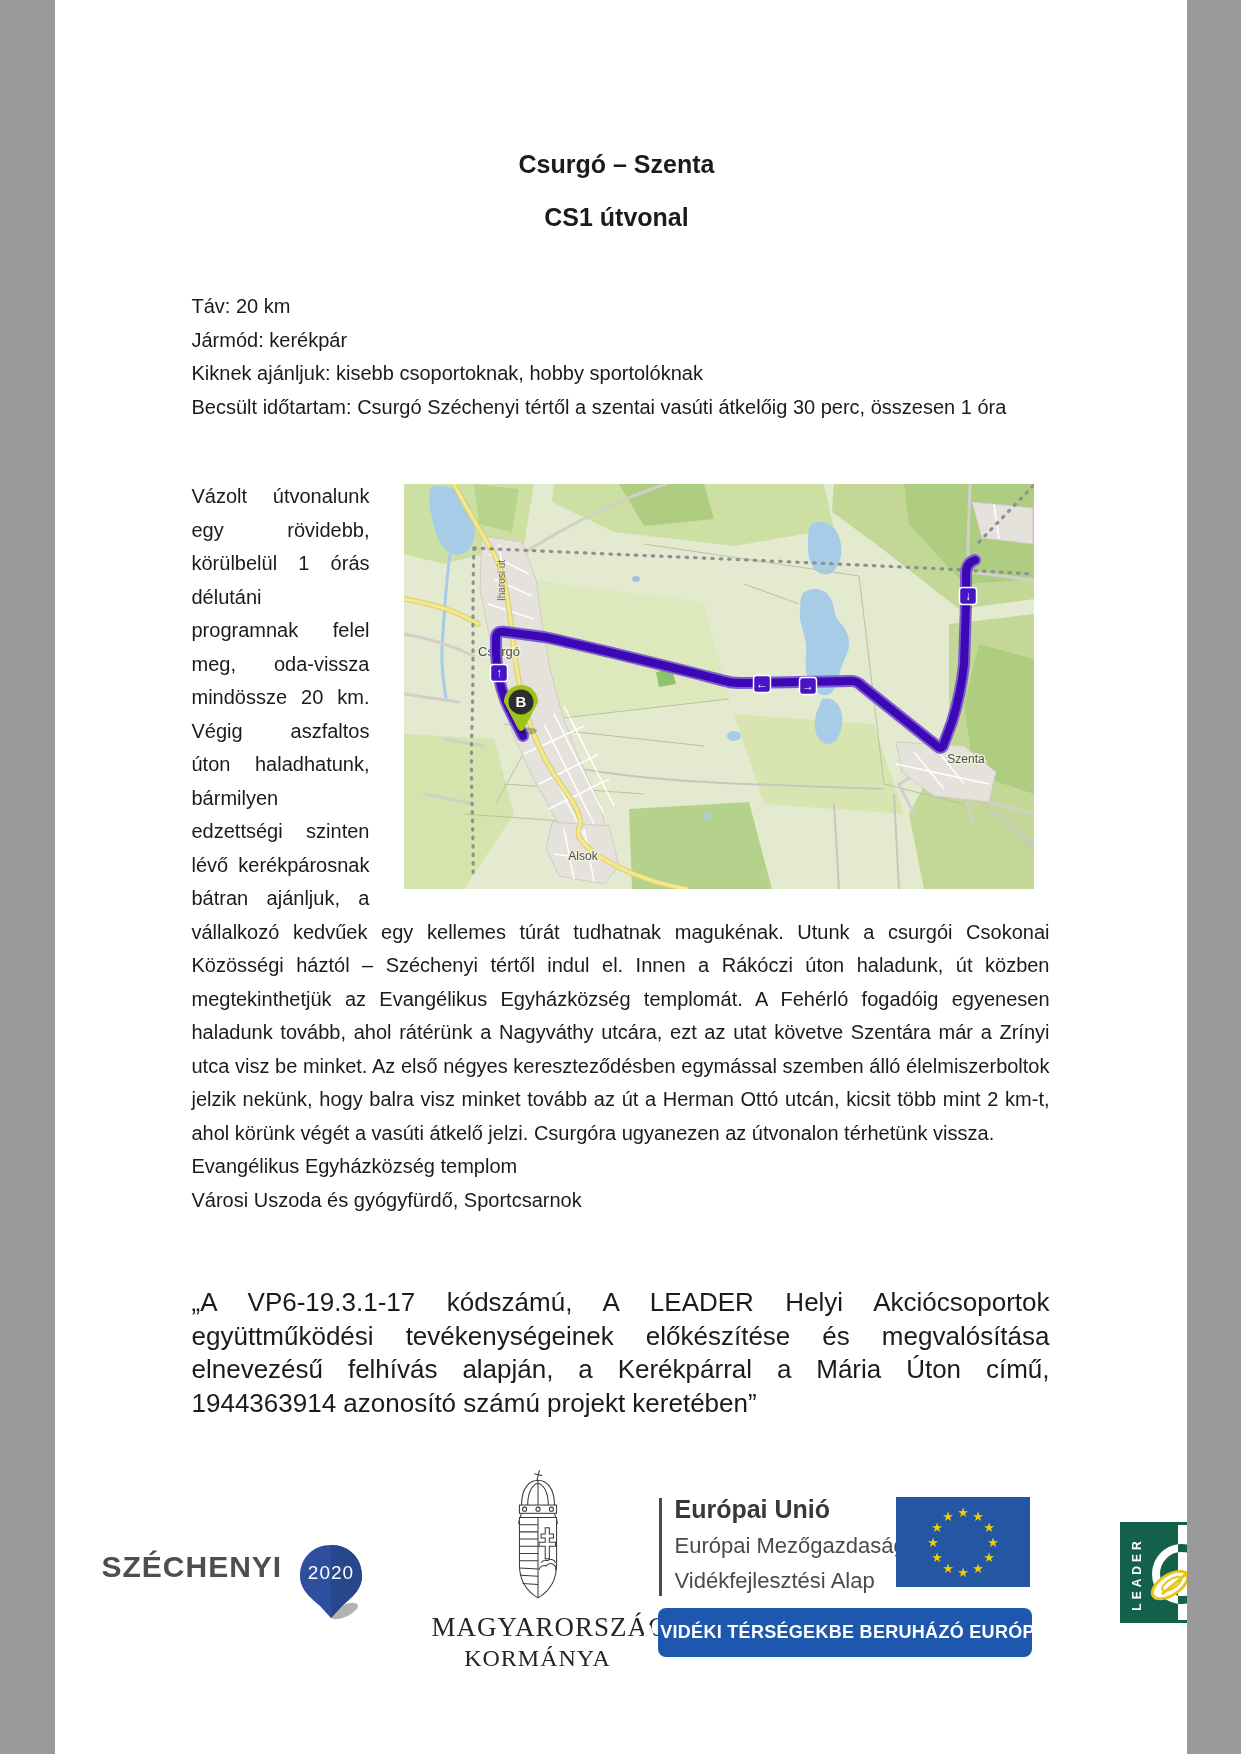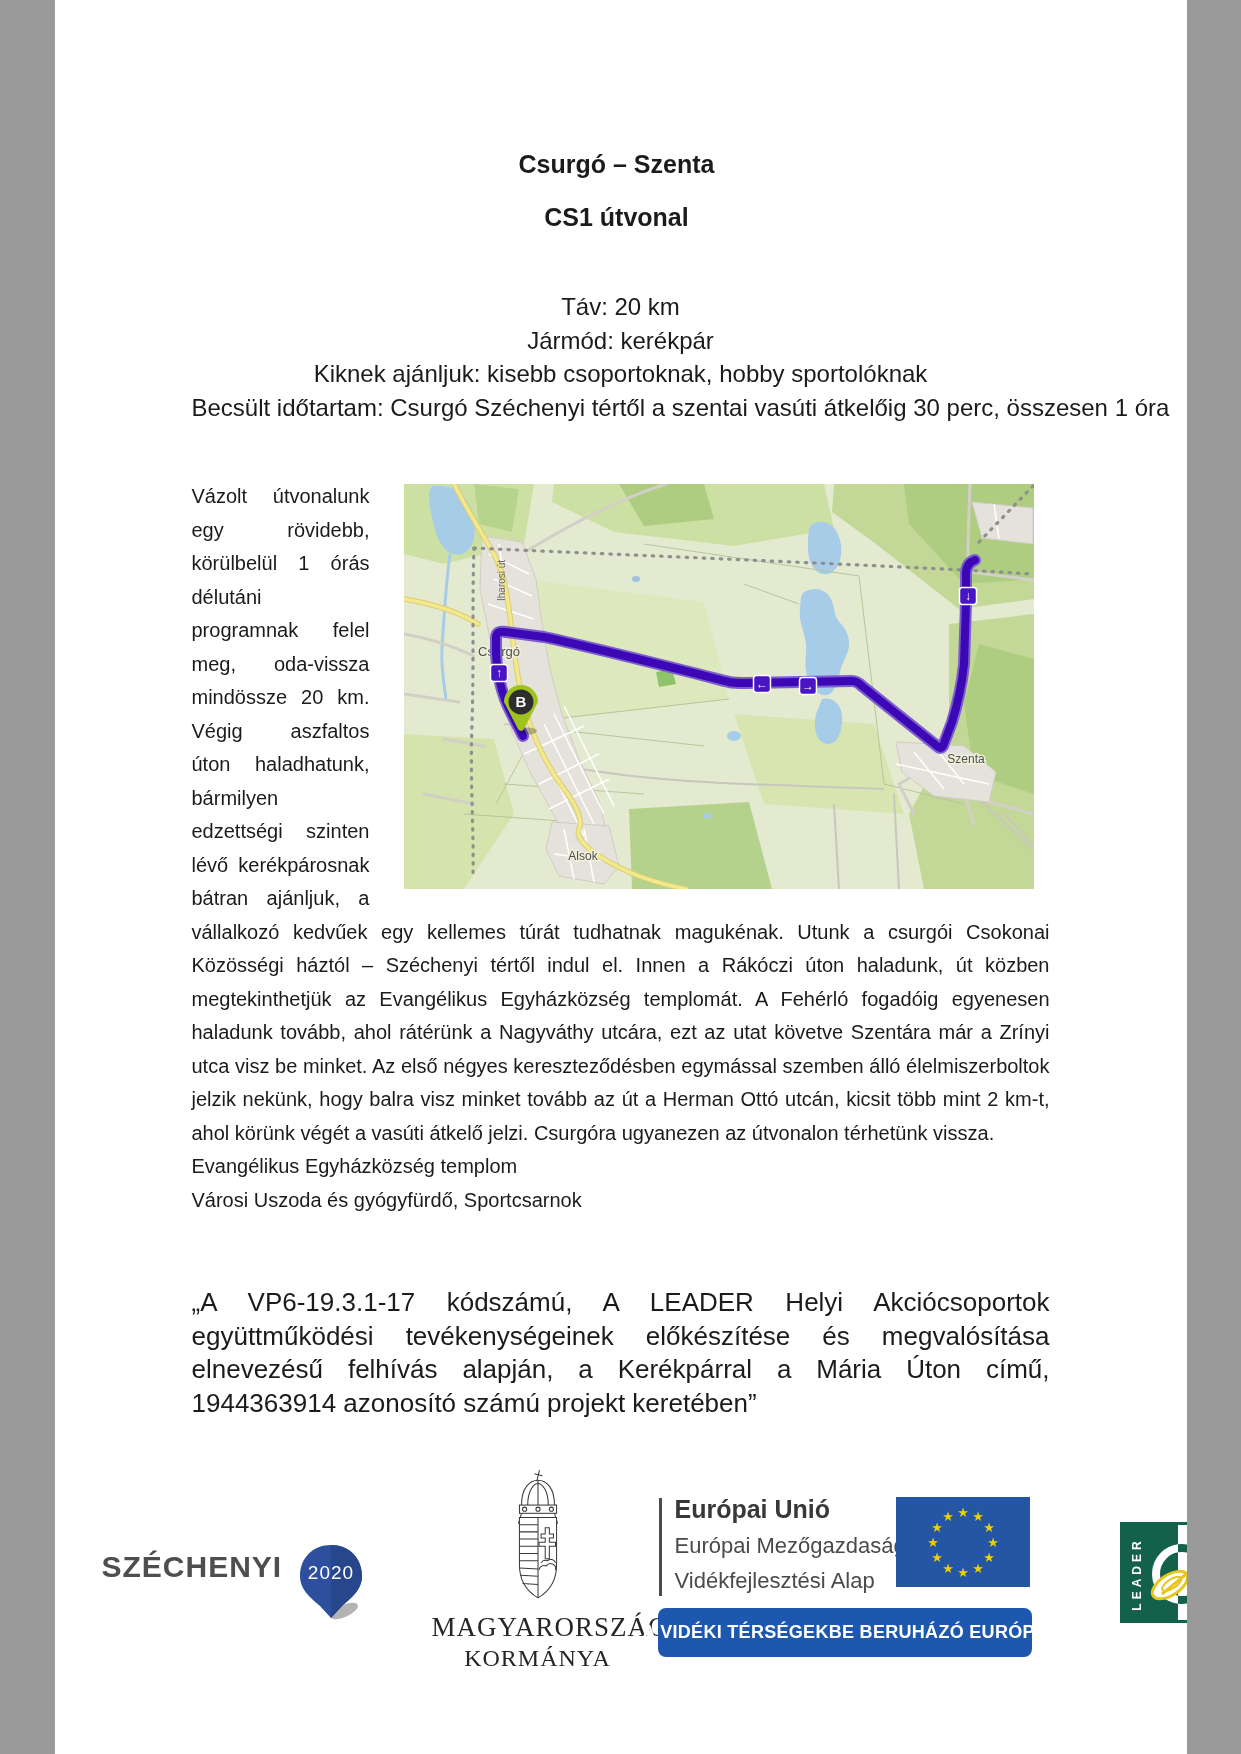--- a/index.html
+++ b/index.html
@@ -1,21 +1,21 @@
 <!DOCTYPE html>
 <html><head>
 <meta charset="utf-8">
 <style>
   html,body{margin:0;padding:0;background:#9a9a9a;}
   .page{width:1132px;height:1754px;background:#ffffff;position:relative;margin:0 auto;
         font-family:"Liberation Sans",sans-serif;color:#1b1b1b;overflow:hidden;}
   .content{position:absolute;left:137px;right:137px;top:0;}
   .title{margin:150px 0 0 0;width:850px;text-align:center;font-size:25px;font-weight:bold;}
   .subtitle{margin:24px 0 0 0;width:850px;text-align:center;font-size:25px;font-weight:bold;}
-  .info{margin-top:58px;font-size:24px;line-height:33.5px;text-align:center;}
+  .info{margin-top:58px;font-size:20px;line-height:33.5px;}
   .info div{white-space:nowrap;}
   .main-para{margin-top:56px;font-size:20px;line-height:33.5px;text-align:justify;}
   .map-fig{float:right;width:630px;height:405px;margin:4px 16px 26px 34px;}
   .sights{position:absolute;left:137px;top:1150px;font-size:20px;line-height:33.5px;}
   .quote{position:absolute;left:137px;right:137px;top:1286px;font-size:26px;line-height:33.5px;text-align:justify;}
   .footer{position:absolute;left:0;top:1440px;width:1241px;height:300px;}
   .szechenyi{position:absolute;left:47px;top:105px;width:270px;height:80px;}
   .szechenyi .word{position:absolute;left:0;top:5px;font-size:30px;font-weight:bold;color:#4e4e4e;letter-spacing:1px;}
   .szechenyi svg{position:absolute;left:194px;top:0;}
   .coa{position:absolute;left:451px;top:30px;}

